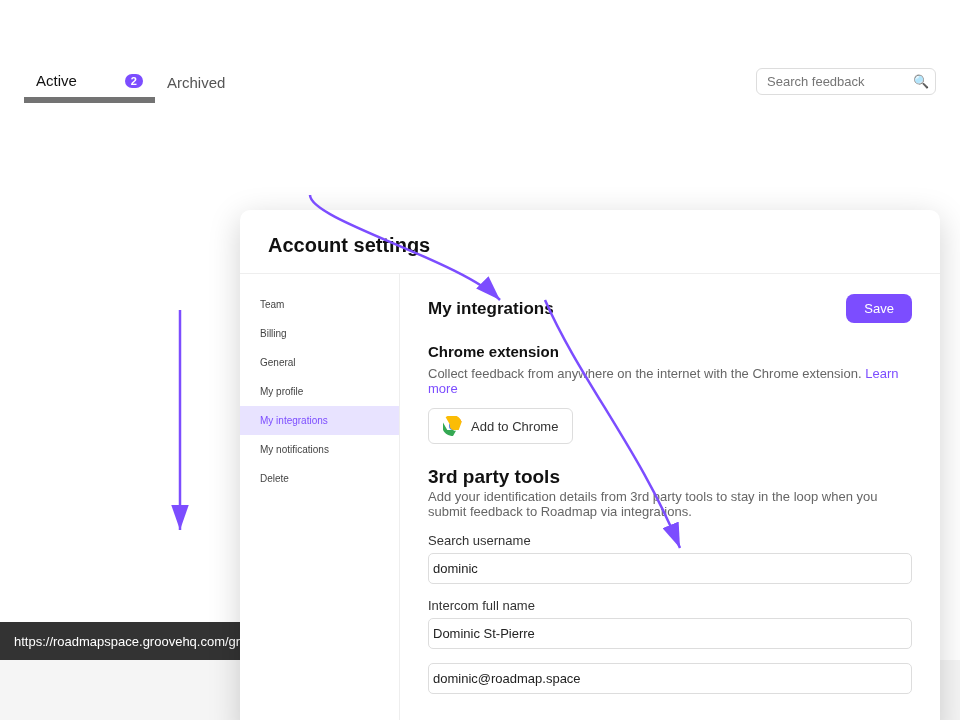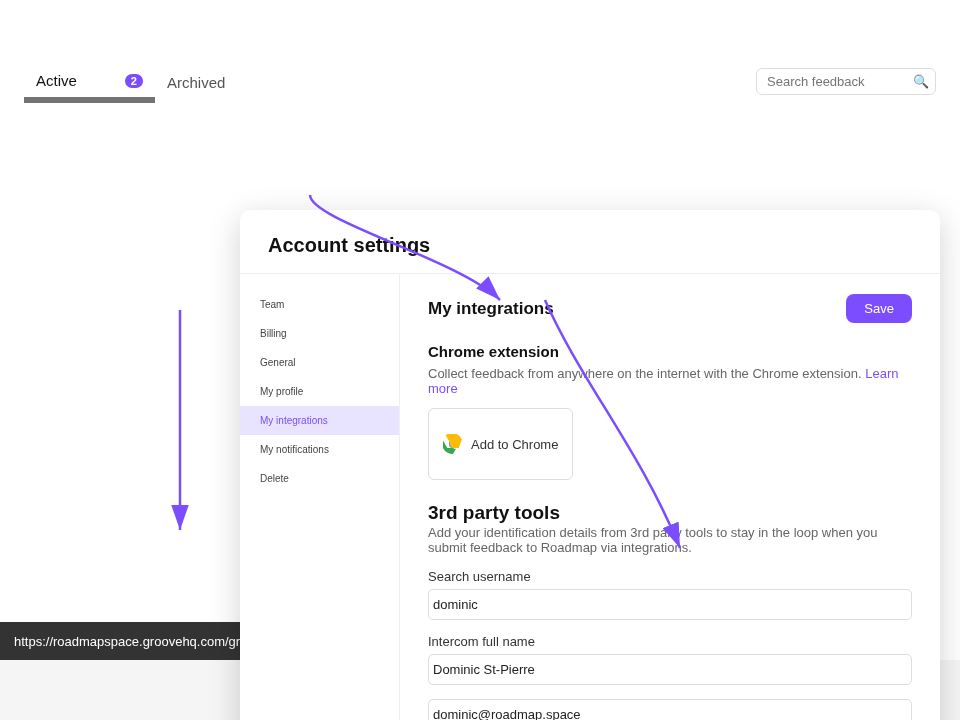--- a/index.html
+++ b/index.html
@@ -64,21 +64,21 @@
     .modal-content { flex: 1; padding: 20px 28px; overflow-y: auto; }
     .modal-content-header { display: flex; justify-content: space-between; align-items: center; margin-bottom: 20px; }
     .modal-section-title { font-size: 17px; font-weight: 700; color: #111; }
     .save-btn { background: #7c4dff; color: #fff; border: none; border-radius: 8px; padding: 7px 18px; font-size: 13px; cursor: pointer; }
 
     
     .section-block { margin-bottom: 22px; }
     .section-block-title { font-size: 15px; font-weight: 600; color: #111; margin-bottom: 6px; }
     .section-block-desc { font-size: 13px; color: #666; margin-bottom: 12px; }
     .section-block-desc a { color: #7c4dff; text-decoration: none; }
-    .chrome-btn { display: flex; align-items: center; gap: 8px; border: 1px solid #ddd; border-radius: 6px; padding: 25px 14px; font-size: 13px; color: #333; cursor: pointer; background: #fff; width: fit-content; }
+    .chrome-btn { display: flex; align-items: center; gap: 8px; border: 1px solid #ddd; border-radius: 6px; padding: 7px 14px; font-size: 13px; color: #333; cursor: pointer; background: #fff; width: fit-content; }
     .chrome-icon { width: 20px; height: 20px; }
 
     
     .third-party-title { font-size: 19px; font-weight: 600; color: #111; margin-bottom: 1px; }
     .third-party-desc { font-size: 13px; color: #666; margin-bottom: 14px; }
     .field-group { margin-bottom: 14px; }
     .field-label { font-size: 13px; color: #333; margin-bottom: 5px; font-weight: 400; }
     .field-input { width: 100%; border: 1px solid #ddd; border-radius: 5px; padding: 7px 4px; font-size: 13px; color: #222; outline: none; }
 
     

